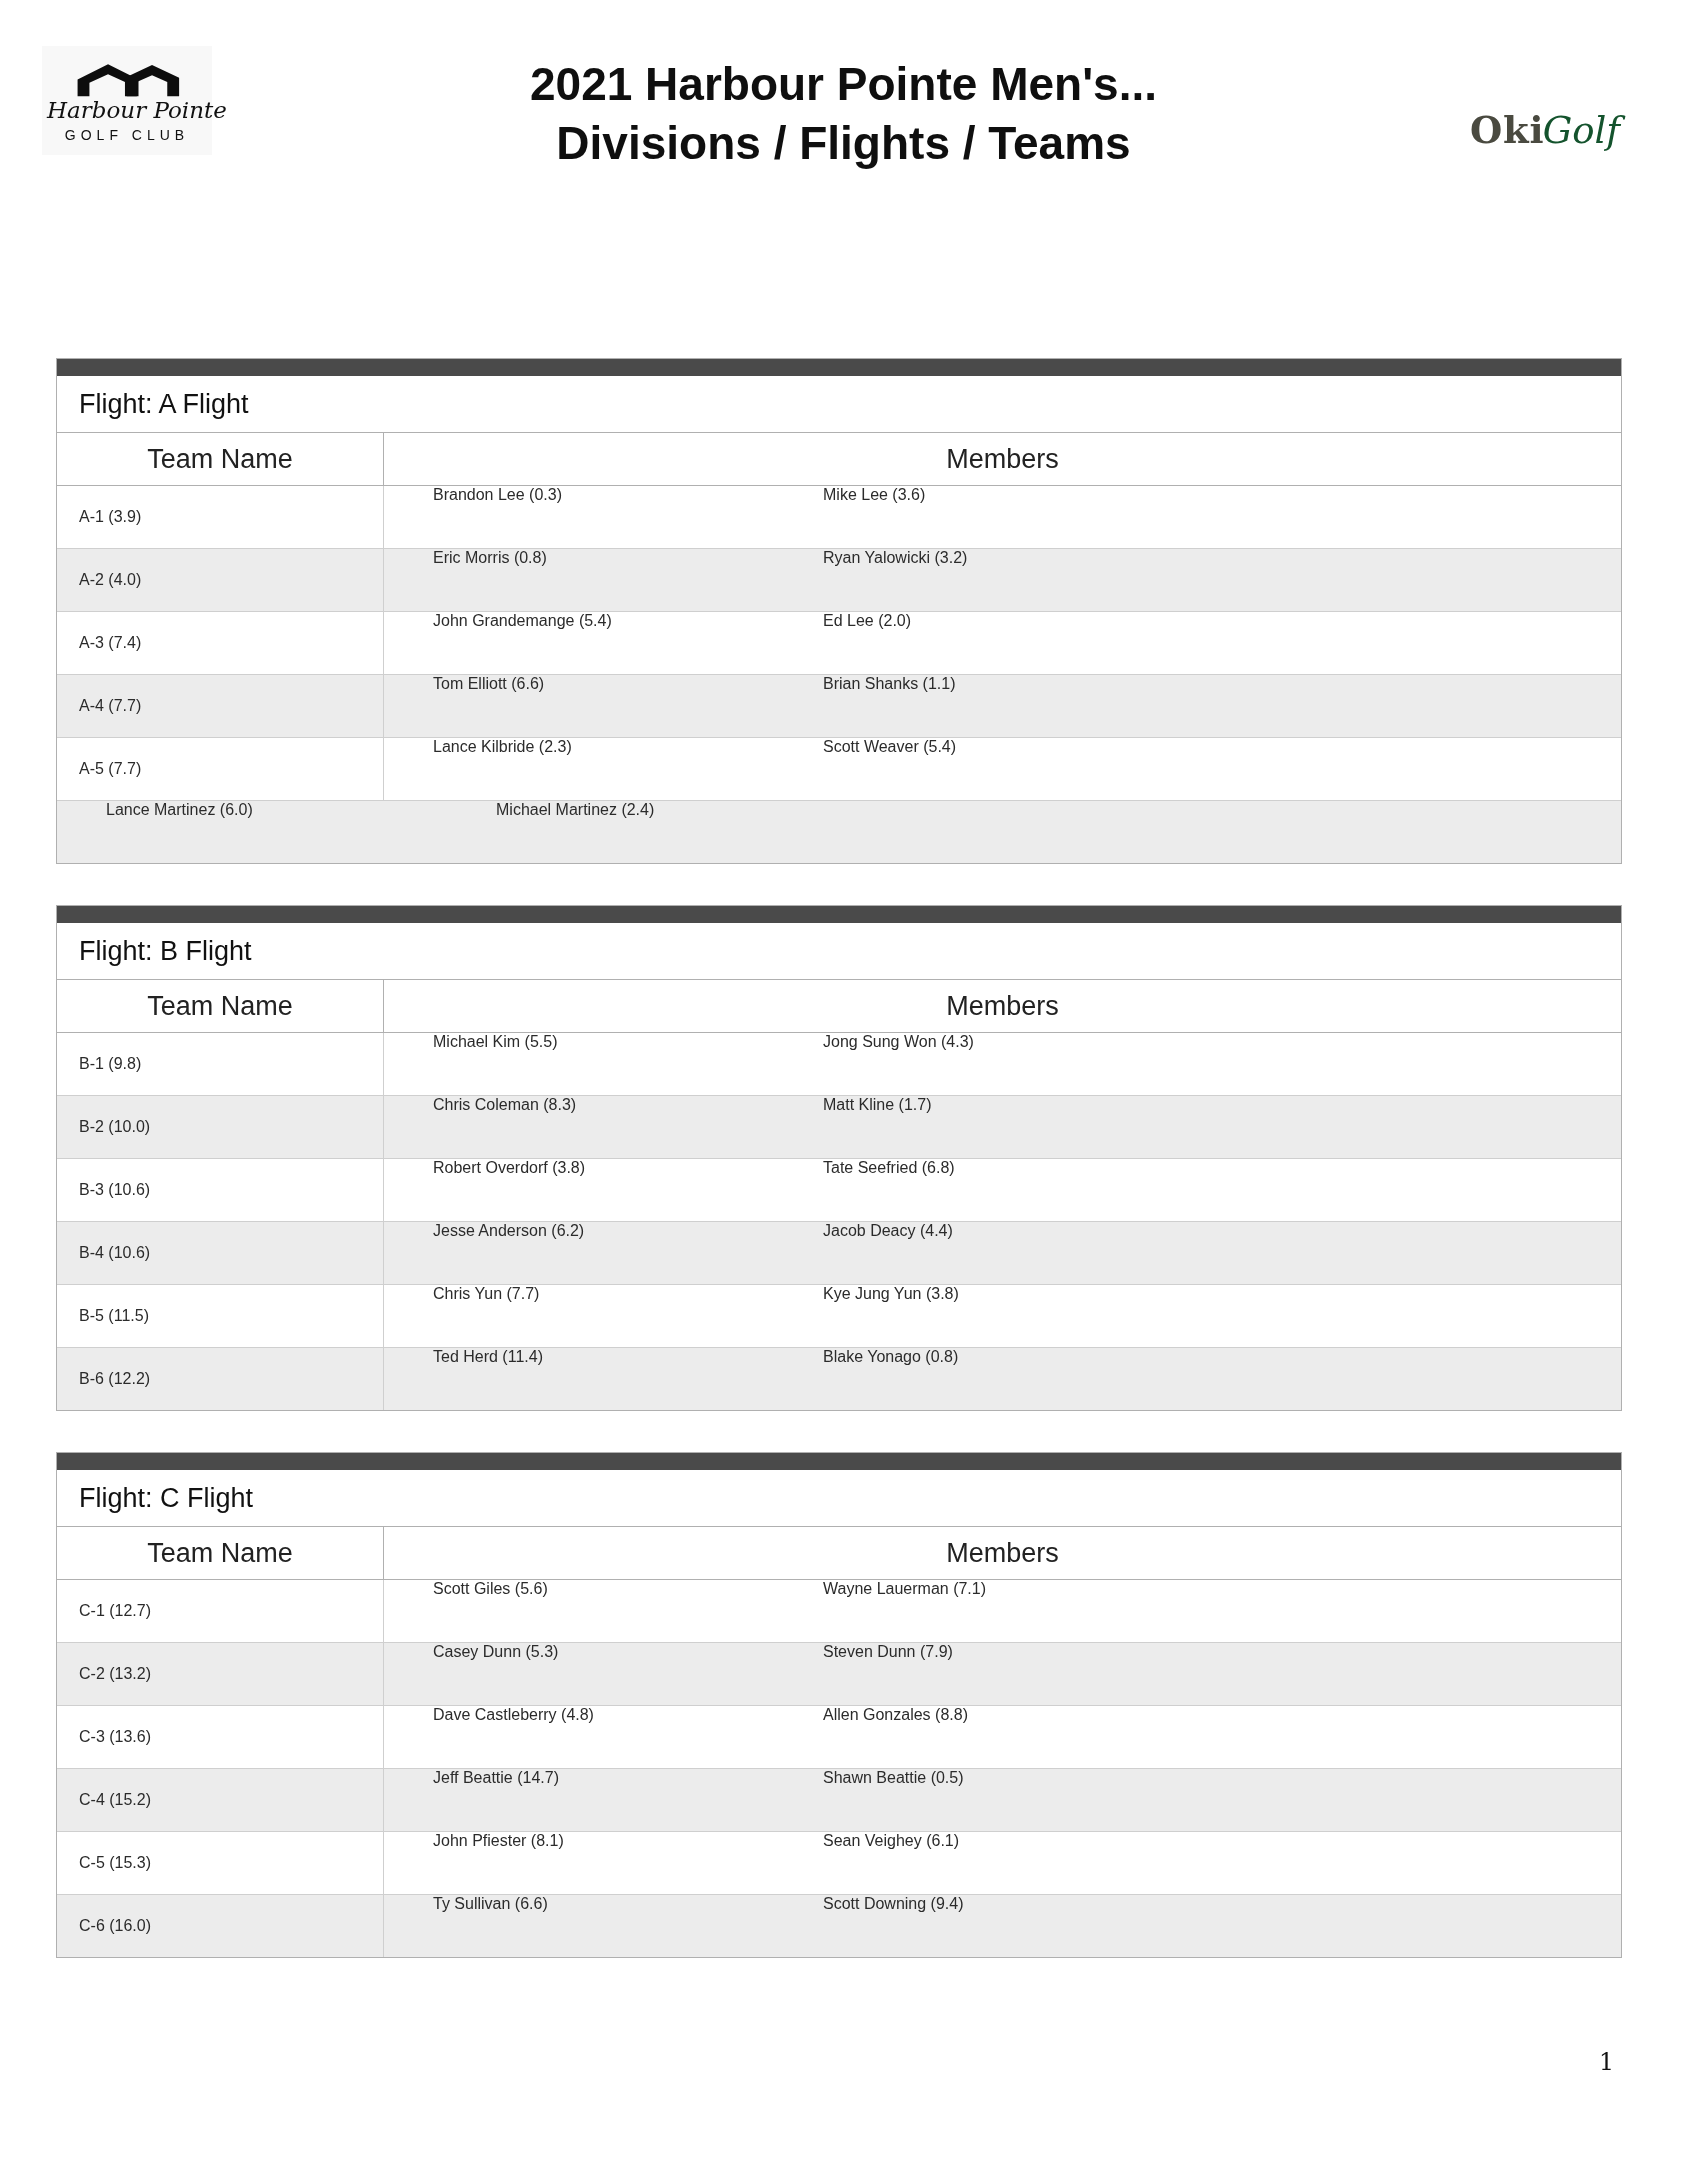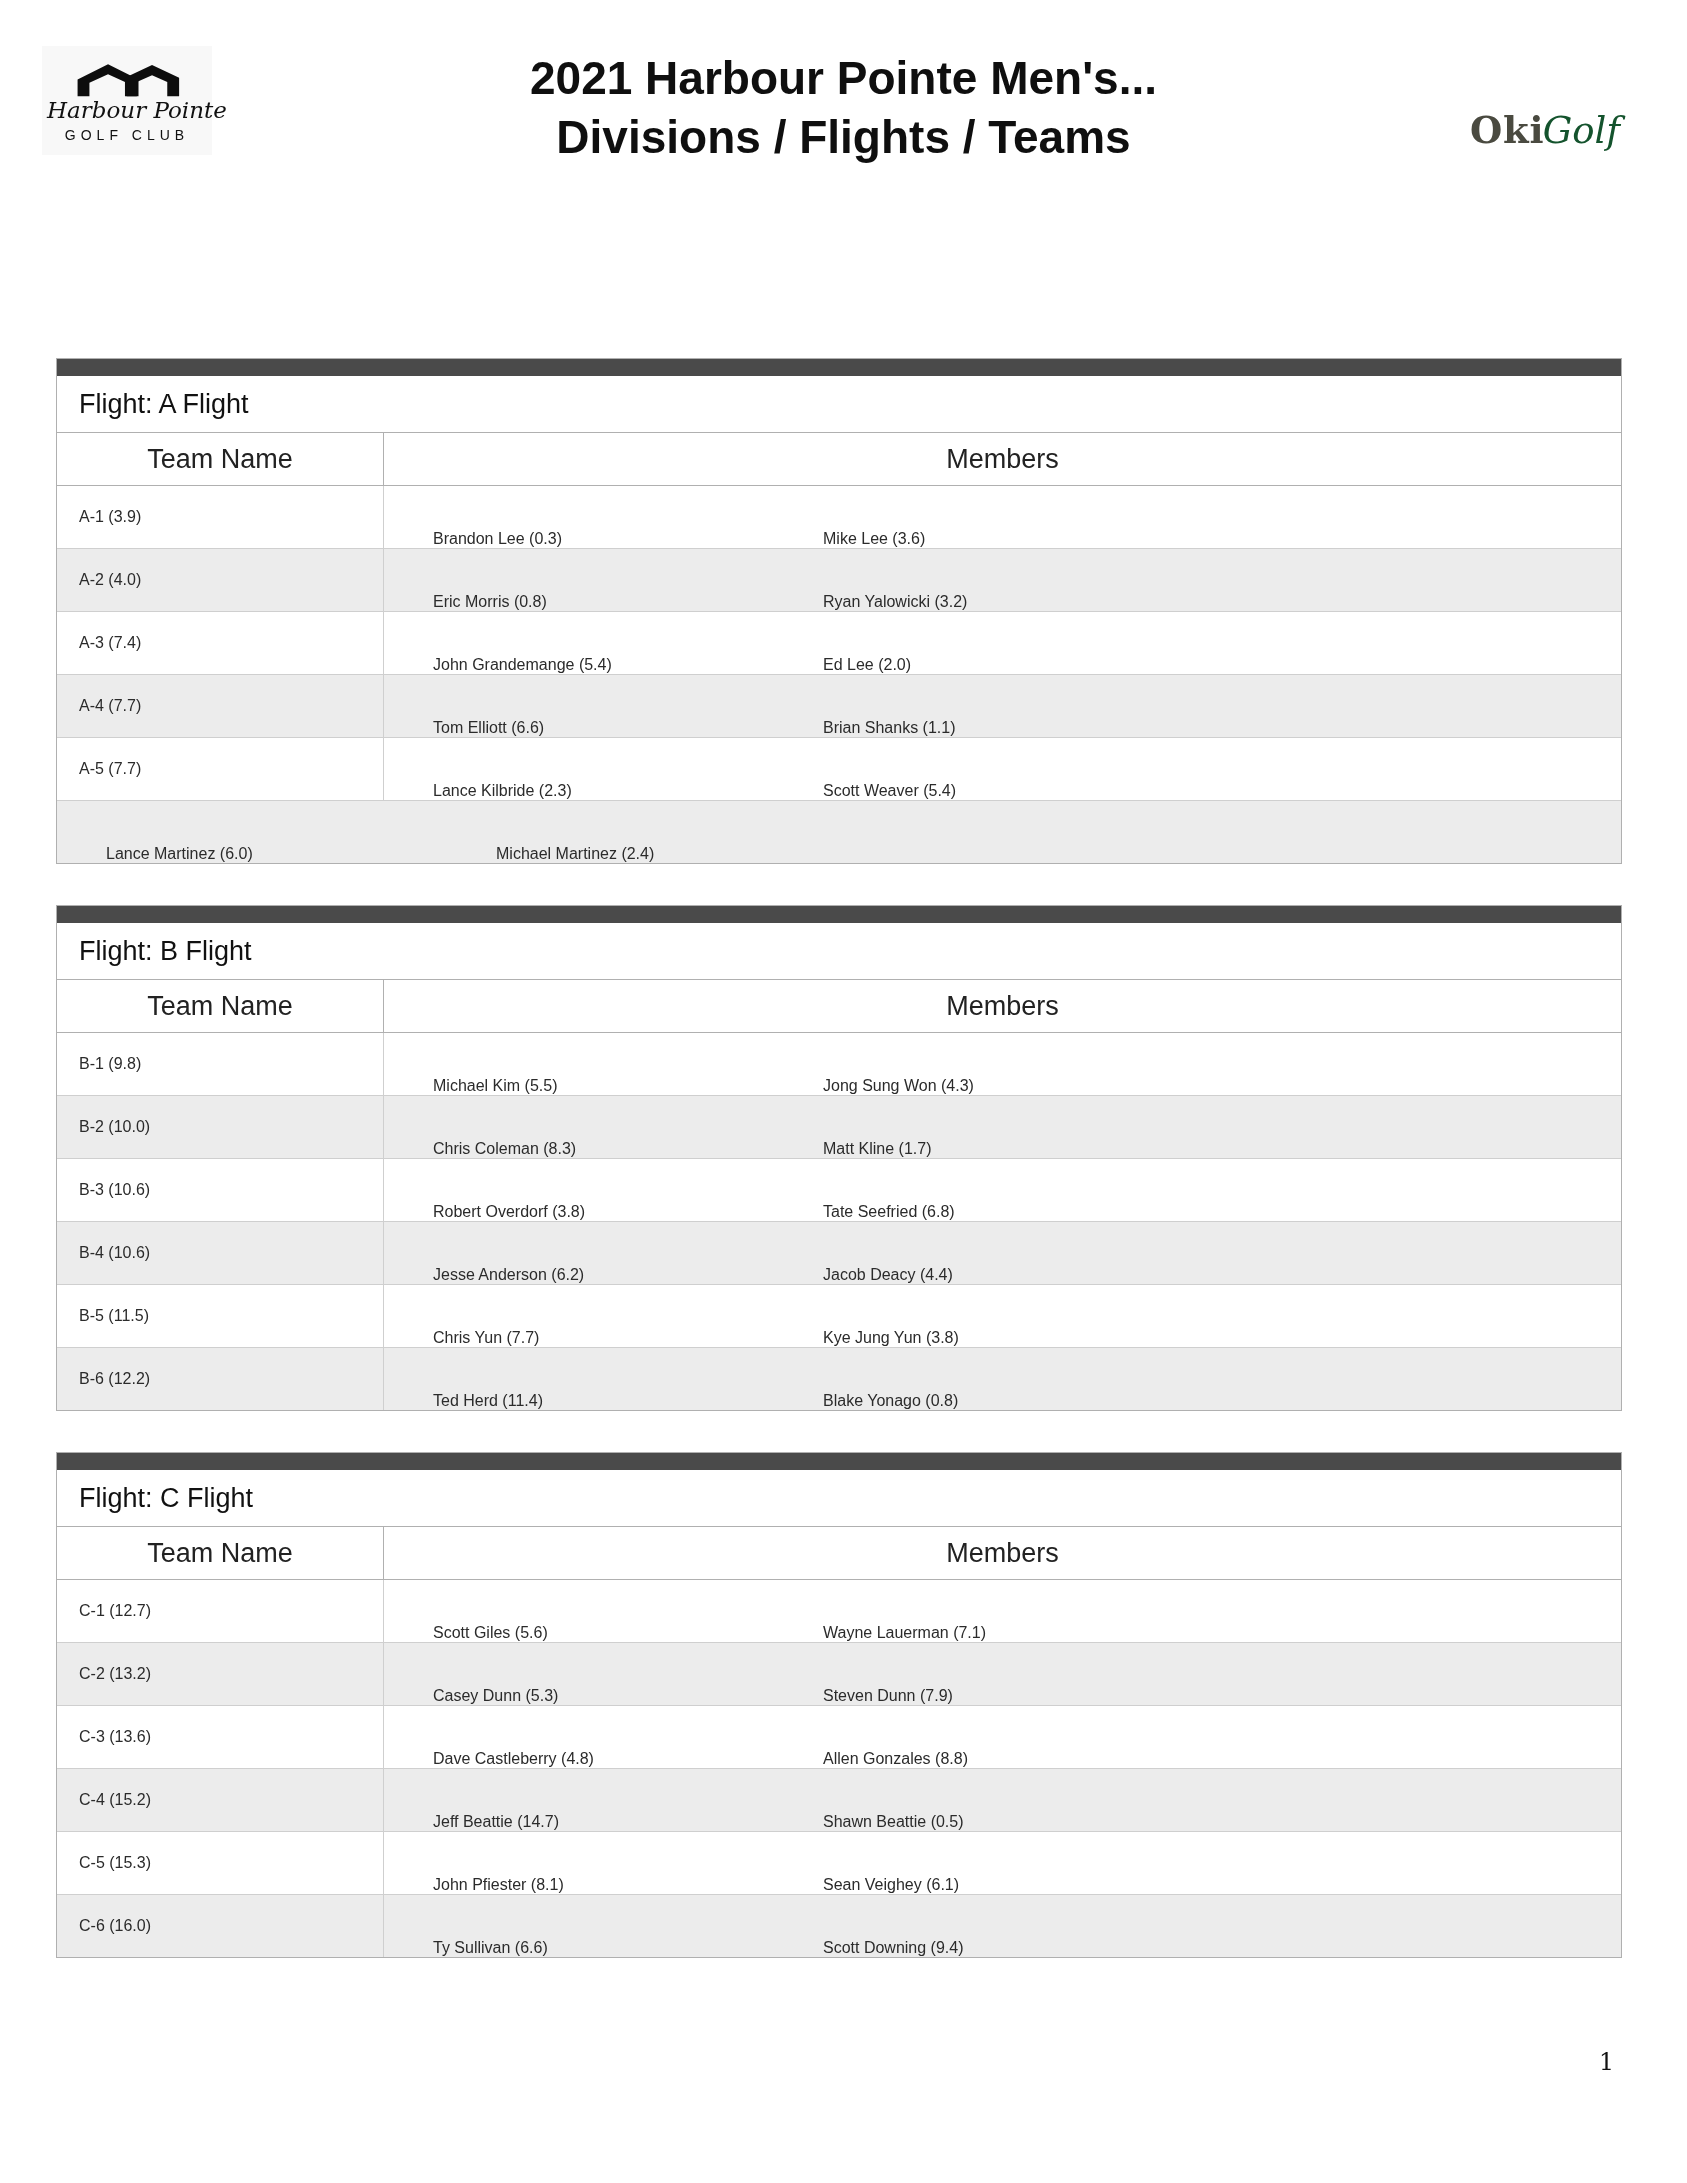--- a/index.html
+++ b/index.html
@@ -40,21 +40,21 @@
     font-size: 14px;
     letter-spacing: 5px;
     color: #111;
     margin-top: 3.4px;
   }
 
   .title-block {
     position: absolute;
     left: 0;
     right: 0;
-    top: 49px;
+    top: 55px;
     text-align: center;
   }
   .title-block .line {
     font-size: 46px;
     font-weight: bold;
     color: #0f0f0f;
     line-height: 59px;
   }
 
   .oki-logo {
@@ -141,21 +141,21 @@
     width: 327px;
     box-sizing: border-box;
     border-right: 0.8px solid #cfcfcf;
     display: flex;
     align-items: center;
     padding-left: 22px;
   }
   .cell.members {
     flex: 1;
     display: flex;
-    align-items: flex-end;
+    align-items: flex-start;
     padding-left: 49px;
   }
   .m0 { width: 390px; }
 
   .page-number {
     position: absolute;
     right: 73px;
     top: 2048px;
     font-family: "DejaVu Serif", serif;
     font-size: 23.6px;

